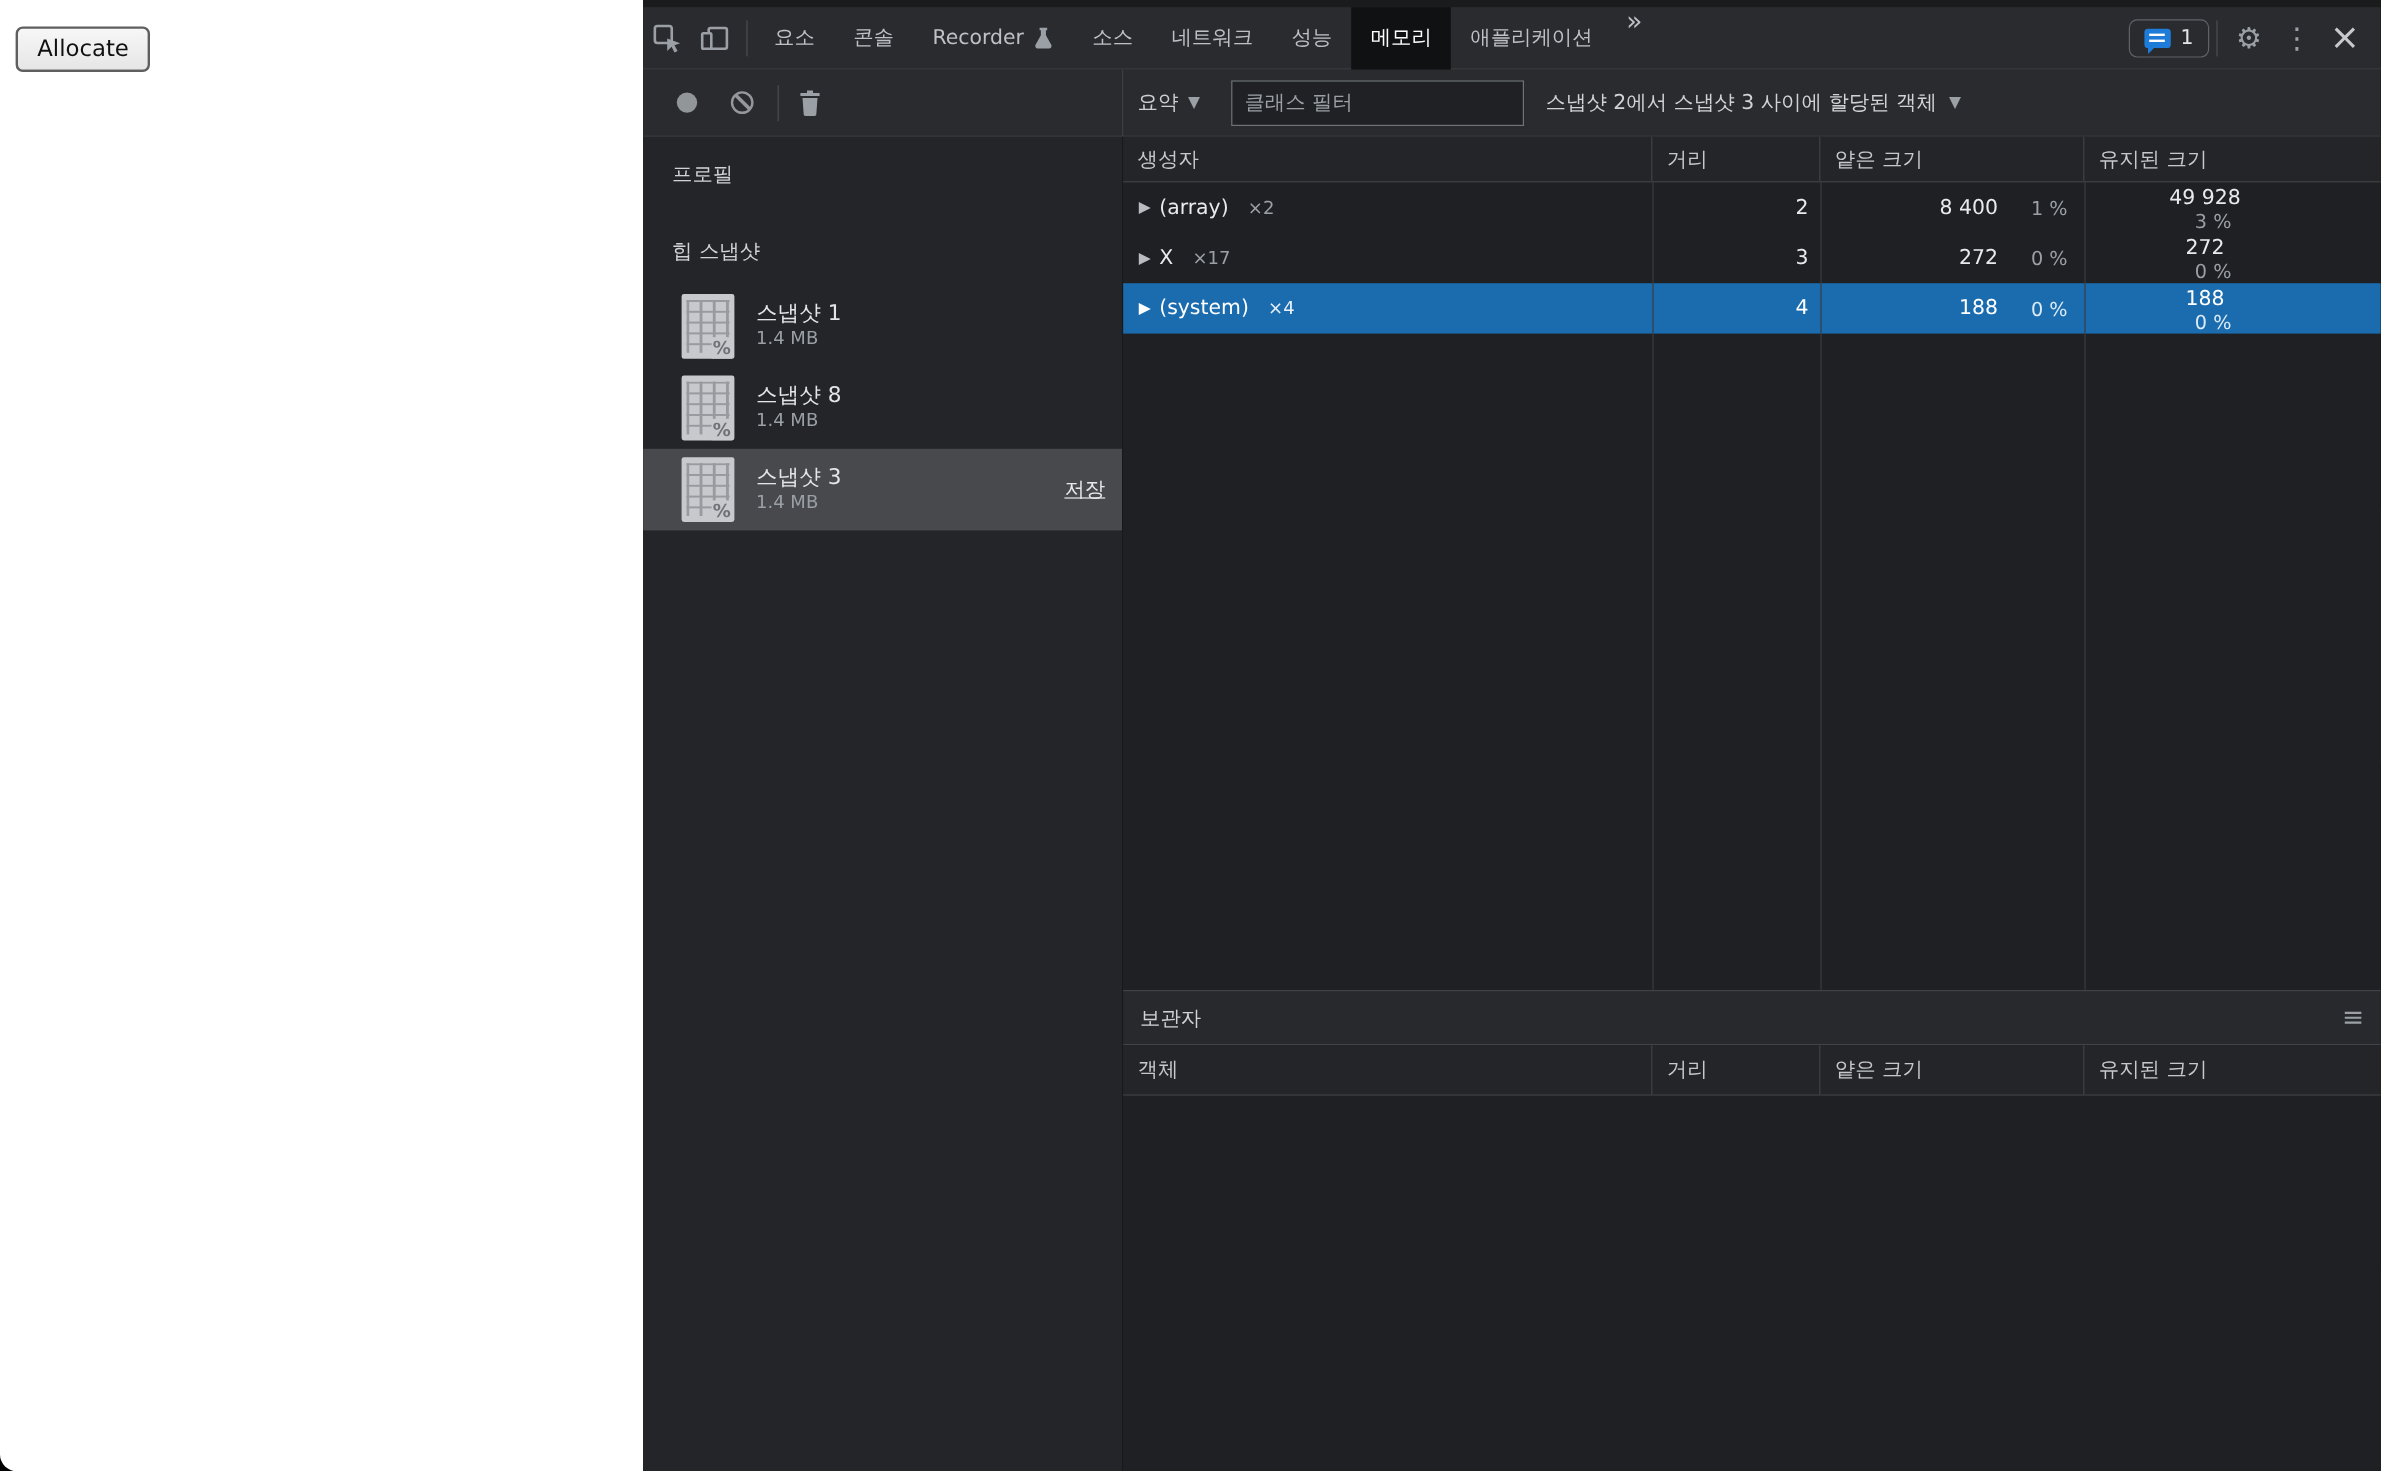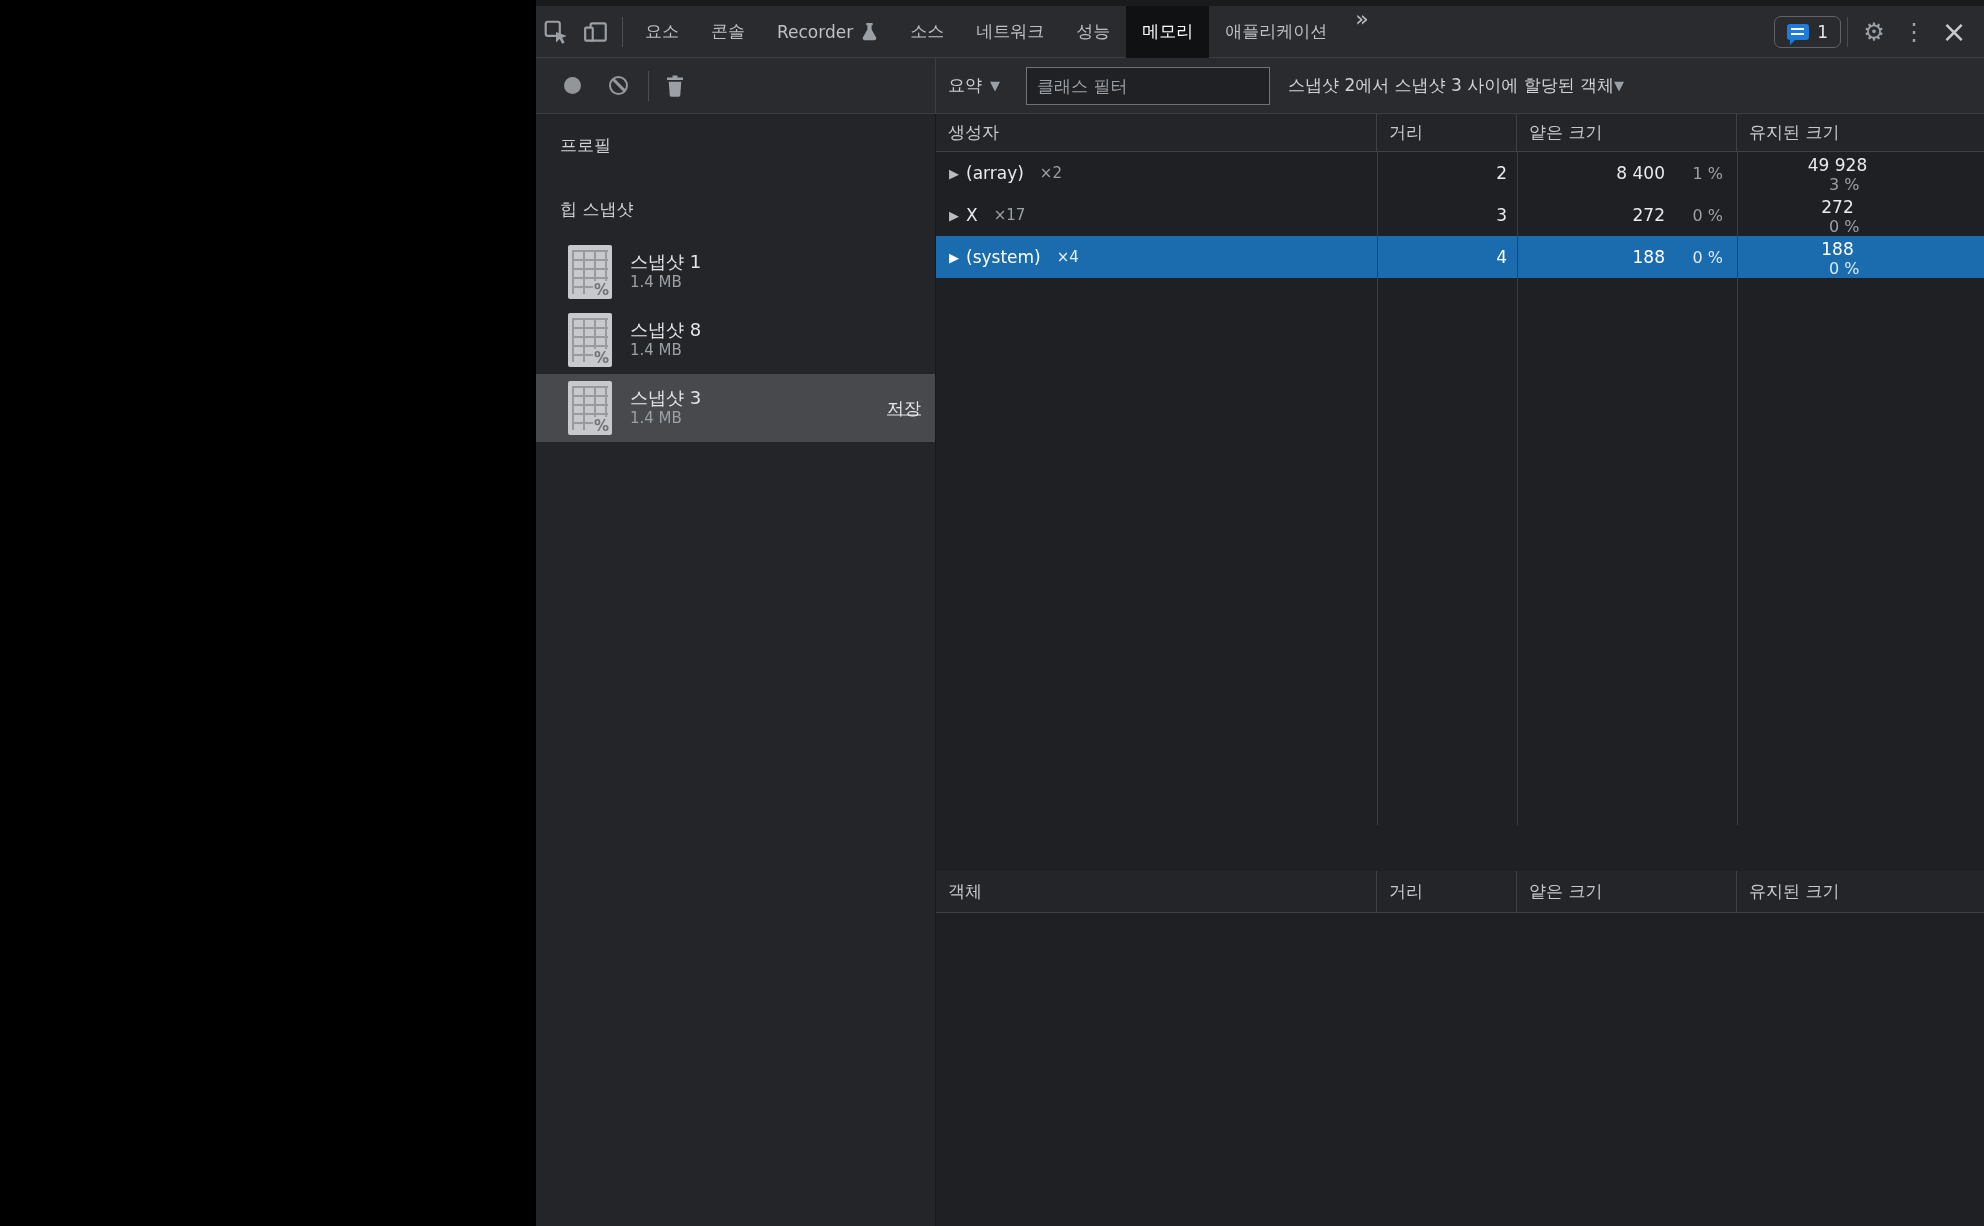--- a/index.html
+++ b/index.html
@@ -53,21 +53,21 @@
   .block-icon::after { content:""; position:absolute; left:50%; top:-1px; width:2.5px; height:17px;
     background:#94979b; transform:translateX(-50%) rotate(-45deg); }
   .t2-right { display:flex; padding-left:12px; flex:1; }
   .summary-select { display:flex; align-items:center; gap:8px; font-size:17px;
     color:#cdd0d3; cursor:pointer; }
   .caret { font-size:13px; color:#9aa0a6; }
   .class-filter { margin-left:26px; width:244px; height:38px; background:#202124;
     border:1px solid #6f7276; color:#dfe2e5; font-size:17px; padding:0 10px;
     font-family:inherit; }
   .class-filter::placeholder { color:#9aa0a6; }
-  .scope-select { display:flex; align-items:center; margin-left:18px;
+  .scope-select { display:flex; align-items:center; gap:10px; margin-left:18px;
     font-size:17px; color:#d0d3d6; cursor:pointer; white-space:nowrap; }
 
   
   .panel-body { position:absolute; top:114px; left:0; right:0; bottom:0; display:flex;justify-content:center; }
 
   
   .sidebar { width:400px; background:#232528; border-right:1px solid #18191b;
     padding-top:20px; }
   .sb-heading { font-size:17px; color:#d0d3d6; padding-left:24px; height:26px; }
   .sb-heading.second { margin-top:38px; margin-bottom:14px; }
@@ -124,20 +124,23 @@
   .hamburger { margin-left:auto; color:#9aa0a6; font-size:22px; cursor:pointer; }
   .ret-header { position:absolute; left:0; right:0; top:757px; height:42px;
     display:flex; background:#242528; border-bottom:1px solid #3f4144;
     font-size:17px; color:#c6c9cc; z-index:4; }
 </style>
 </head>
 <body>
 
 <div class="stage">
 
+  <div class="webpage">
+    <button class="allocate-btn">Allocate</button>
+  </div>
 
   <div class="devtools">
     <div class="top-strip"></div>
 
     <div class="toolbar1">
       <div class="tbtn">
         <svg width="26" height="26" viewBox="0 0 24 24">
           <rect x="2.5" y="2.5" width="13" height="13" rx="2" fill="none" stroke="#9aa0a6" stroke-width="2"></rect>
           <path d="M12 12 L22 15.8 L17.6 17.2 L20 21.6 L17.6 22.8 L15.4 18.4 L12 21.6 Z" fill="#9aa0a6"></path>
         </svg>
@@ -314,20 +317,24 @@
           <div class="cell cell-size w-shallow">
             <span class="num">188</span>
             <span class="pct">0 %</span>
           </div>
           <div class="cell cell-size w-retained pad-scroll">
             <span class="num">188</span>
             <span class="pct">0 %</span>
           </div>
         </div>
 
+        <div class="splitter">
+          <span class="splitter-title">보관자</span>
+          <span class="hamburger">≡</span>
+        </div>
 
         <div class="ret-header">
           <div class="gh-cell w-name">객체</div>
           <div class="gh-cell w-dist">거리</div>
           <div class="gh-cell w-shallow">얕은 크기</div>
           <div class="gh-cell w-retained">유지된 크기</div>
         </div>
       </div>
     </div>
   </div>

